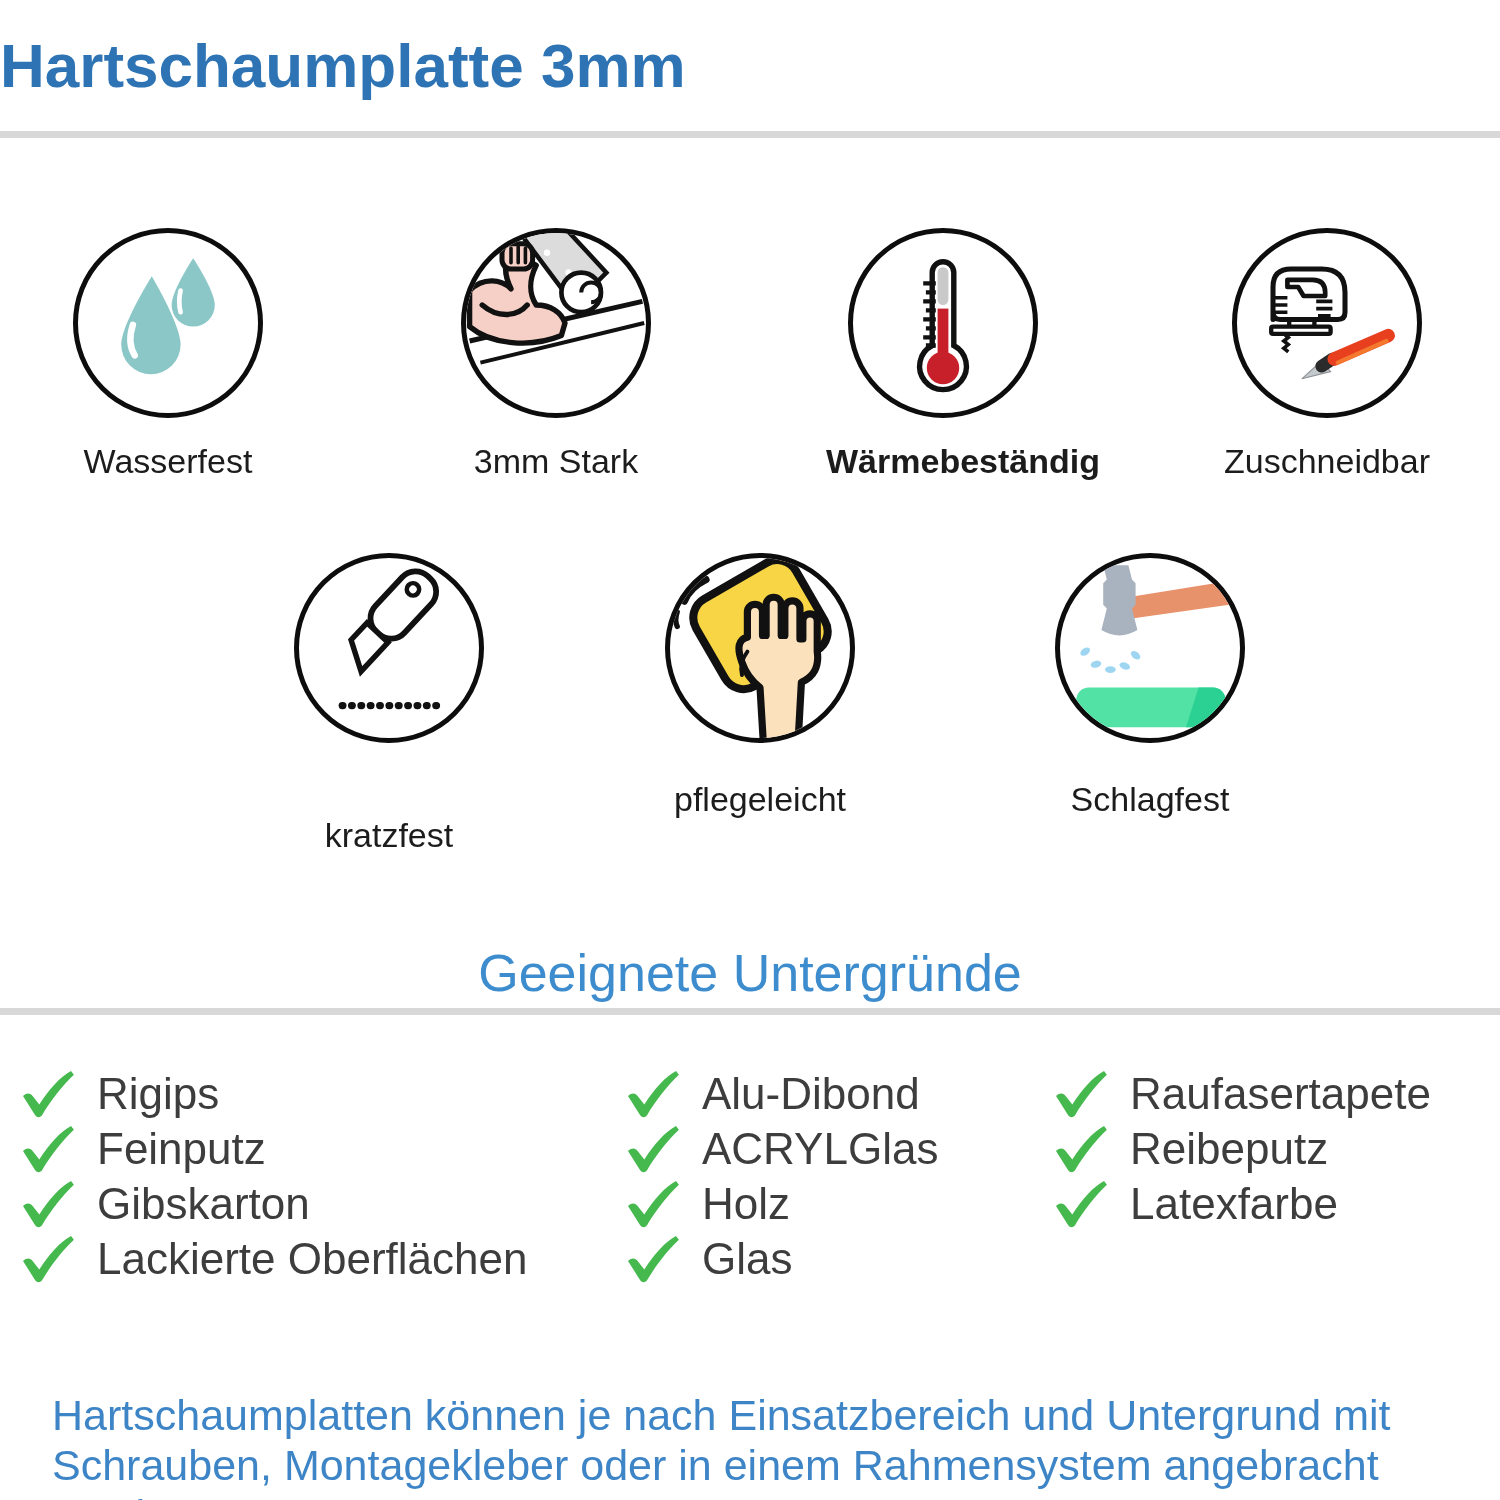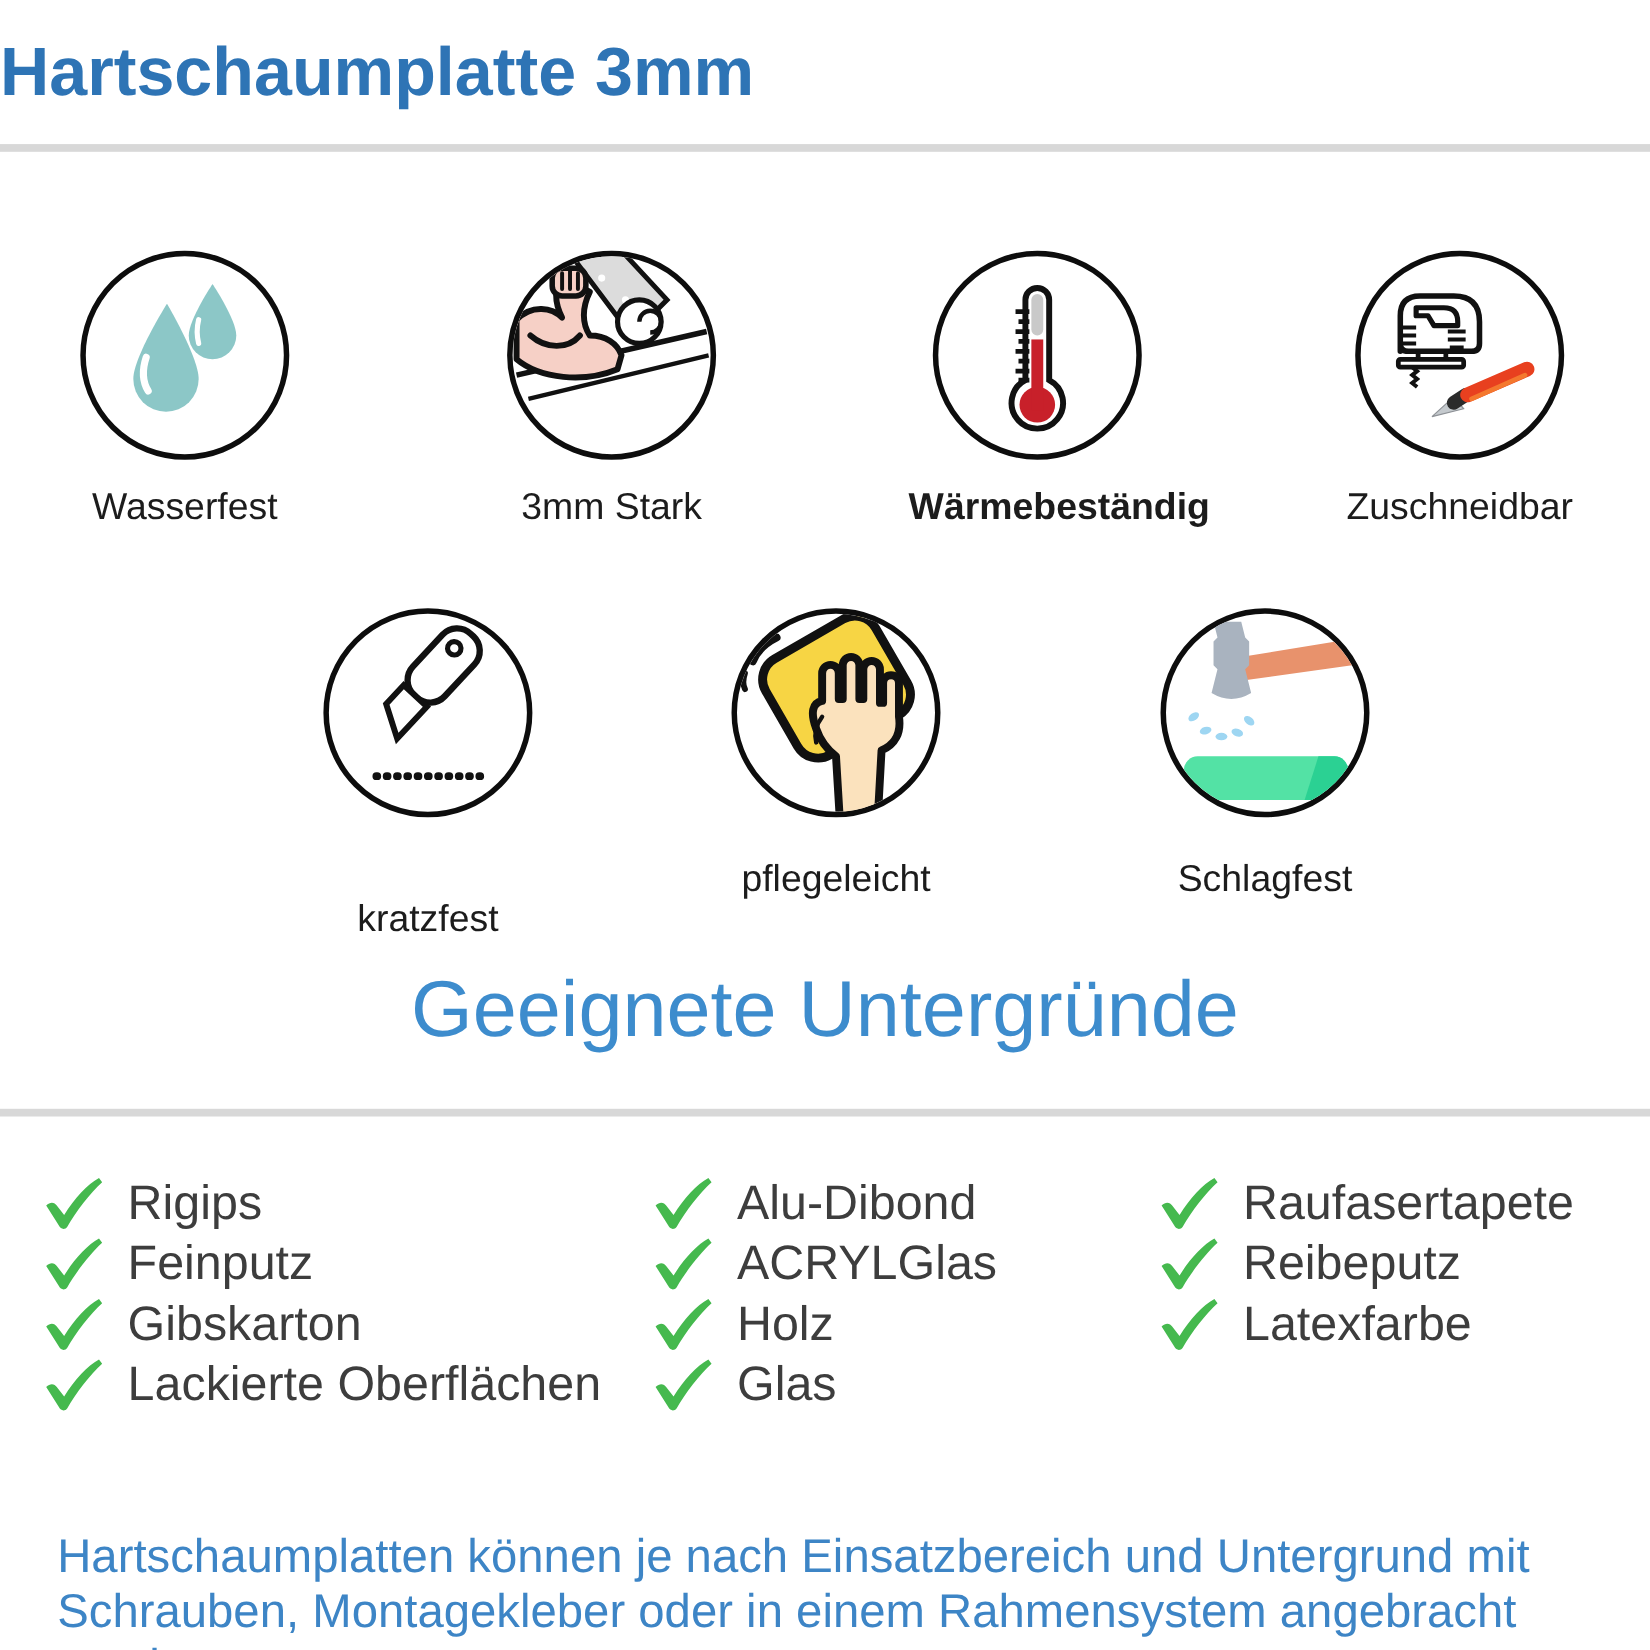--- a/index.html
+++ b/index.html
@@ -20,26 +20,26 @@
   }
   .icon-circle svg{width:100%;height:100%;display:block;}
   .feat-label{
     position:absolute;width:380px;text-align:center;font-size:34px;color:#1c1c1c;
   }
   .row1-icon{top:228px;}
   .row2-icon{top:553px;}
   .row1-label{top:442px;}
   .row2-label{top:780px;}
   .section-heading{
-    position:absolute;top:877px;left:0;width:1500px;text-align:center;
-    font-size:72px;color:#3d8ccd;font-weight:normal;
+    position:absolute;top:943px;left:0;width:1500px;text-align:center;
+    font-size:52px;color:#3d8ccd;font-weight:normal;
   }
   .check-col{position:absolute;top:1066px;}
-  .col-1{left:36px;}
-  .col-2{left:590px;}
+  .col-1{left:17px;}
+  .col-2{left:622px;}
   .col-3{left:1050px;}
   .check-row{display:flex;align-items:center;height:55px;}
   .check-row svg{width:60px;height:48px;margin-right:20px;flex:none;}
   .check-label{font-size:44px;color:#3d3d3d;white-space:nowrap;}
   .footer-note{
     position:absolute;left:52px;top:1390px;font-size:43px;line-height:50px;
     color:#3d85c6;
   }
 </style>
 </head>

